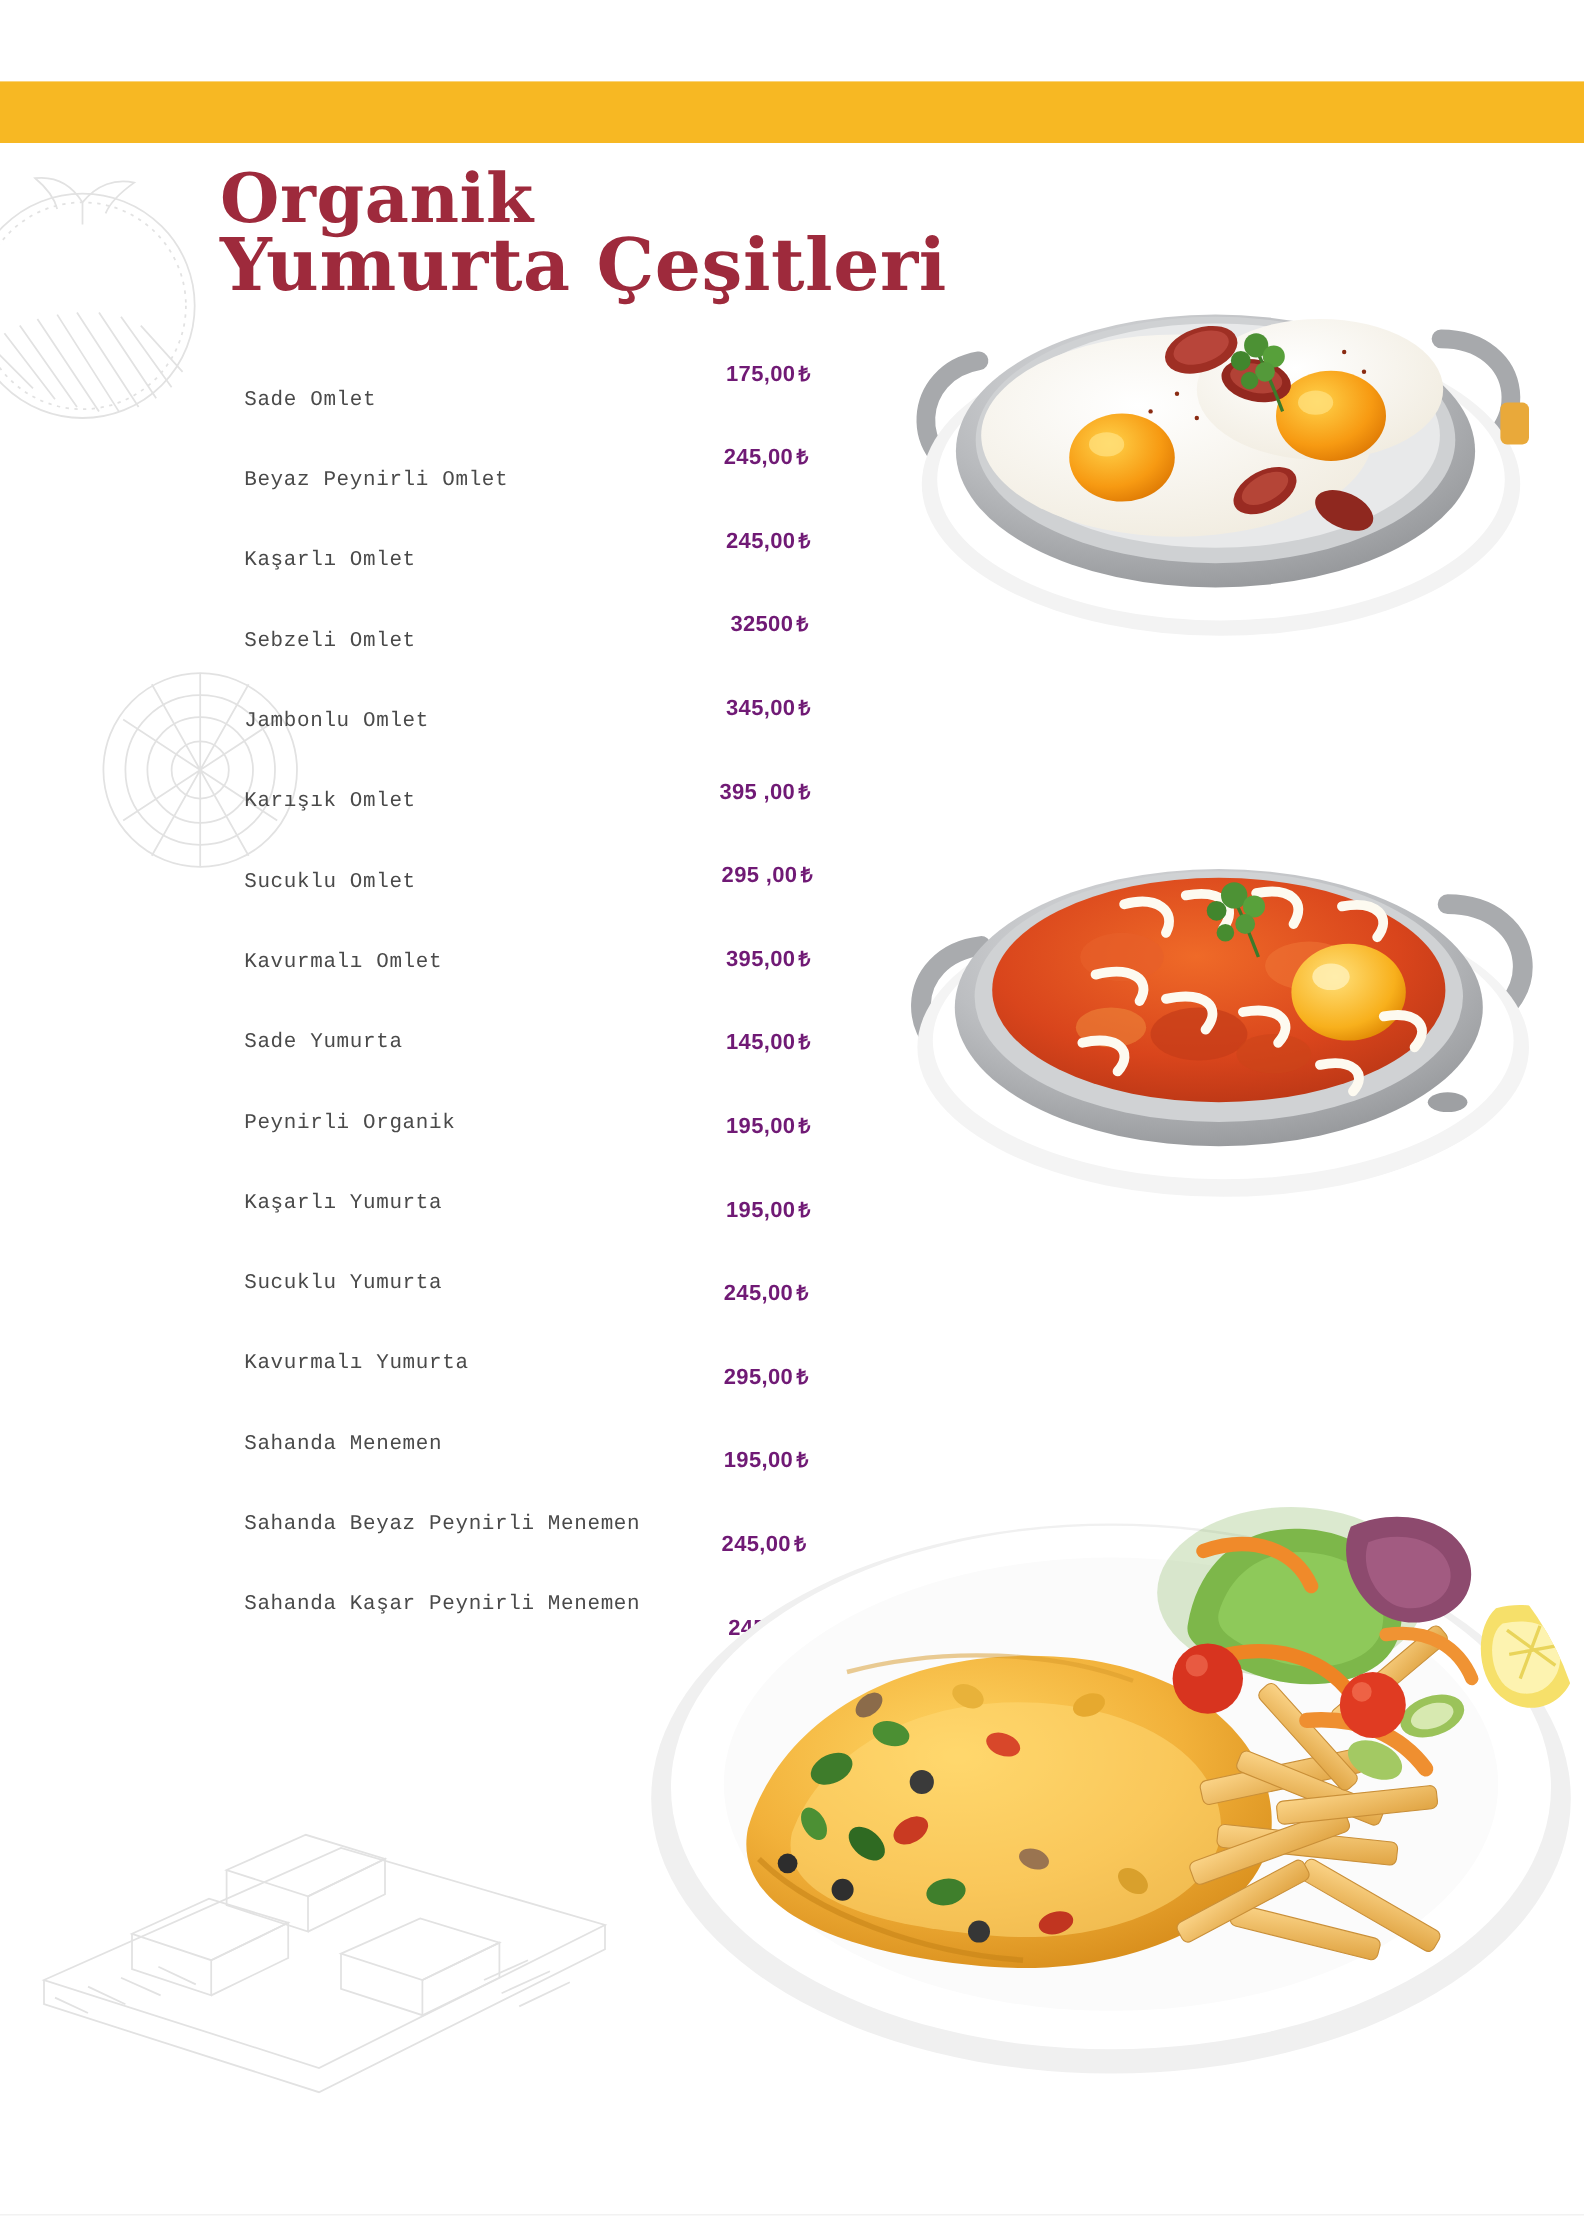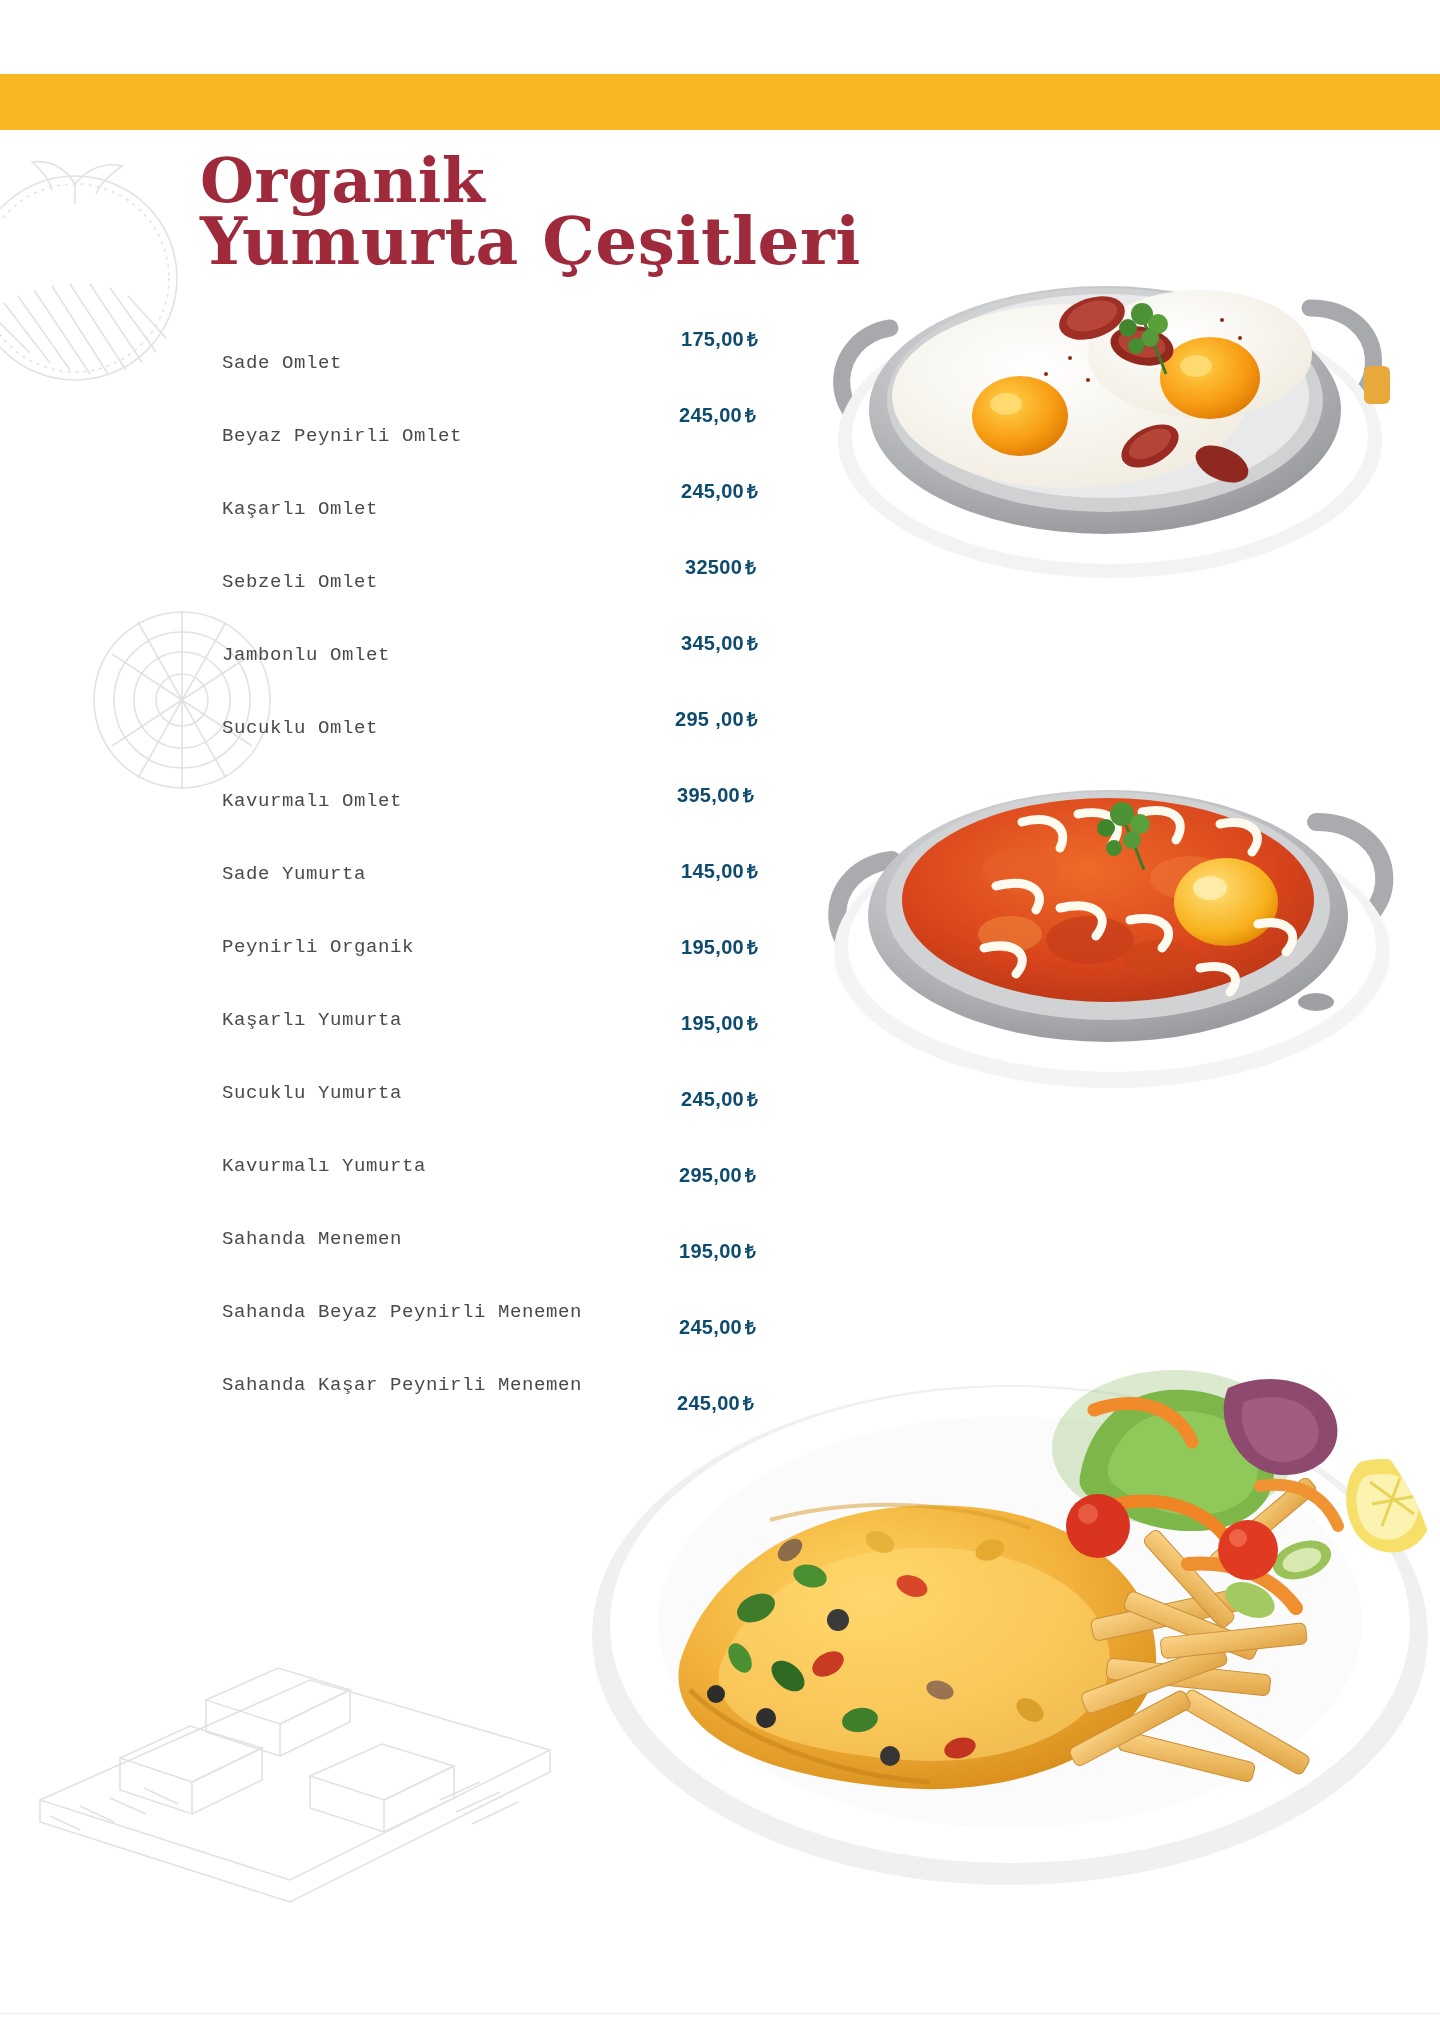--- a/index.html
+++ b/index.html
@@ -78,24 +78,23 @@
     letter-spacing: 0.6px;
     white-space: nowrap;
     font-family: Liberation Mono, monospace;
   }
   .item-price {
     position: absolute;
     left: 430px;
     top: 0px;
     font-size: 20px;
     font-weight: bold;
-    color: #0c4a6e;
+    color: #701a75;
     white-space: nowrap;
     letter-spacing: 0.3px;
-    margin-left: 21px;
   }
   .item-price .cur {
     font-weight: bold;
     font-size: 19px;
     margin-left: 3px;
   }
 
   
   .menu-row:nth-child(1) .item-price  { left: 438px; top: -4px; }
   .menu-row:nth-child(2) .item-price  { left: 436px; top: -1px; }
@@ -209,20 +208,24 @@
     <span class="item-name">Kaşarlı Omlet</span>
     <span class="item-price"><span>245,00</span><span class="cur">₺</span></span>
   </div>
   <div class="menu-row">
     <span class="item-name">Sebzeli Omlet</span>
     <span class="item-price"><span>32500</span><span class="cur">₺</span></span>
   </div>
   <div class="menu-row">
     <span class="item-name">Jambonlu Omlet</span>
     <span class="item-price"><span>345,00</span><span class="cur">₺</span></span>
+  </div>
+  <div class="menu-row">
+    <span class="item-name">Karışık Omlet</span>
+    <span class="item-price"><span>395 ,00</span><span class="cur">₺</span></span>
   </div>
   <div class="menu-row">
     <span class="item-name">Sucuklu Omlet</span>
     <span class="item-price"><span>295 ,00</span><span class="cur">₺</span></span>
   </div>
   <div class="menu-row">
     <span class="item-name">Kavurmalı Omlet</span>
     <span class="item-price"><span>395,00</span><span class="cur">₺</span></span>
   </div>
   <div class="menu-row">

